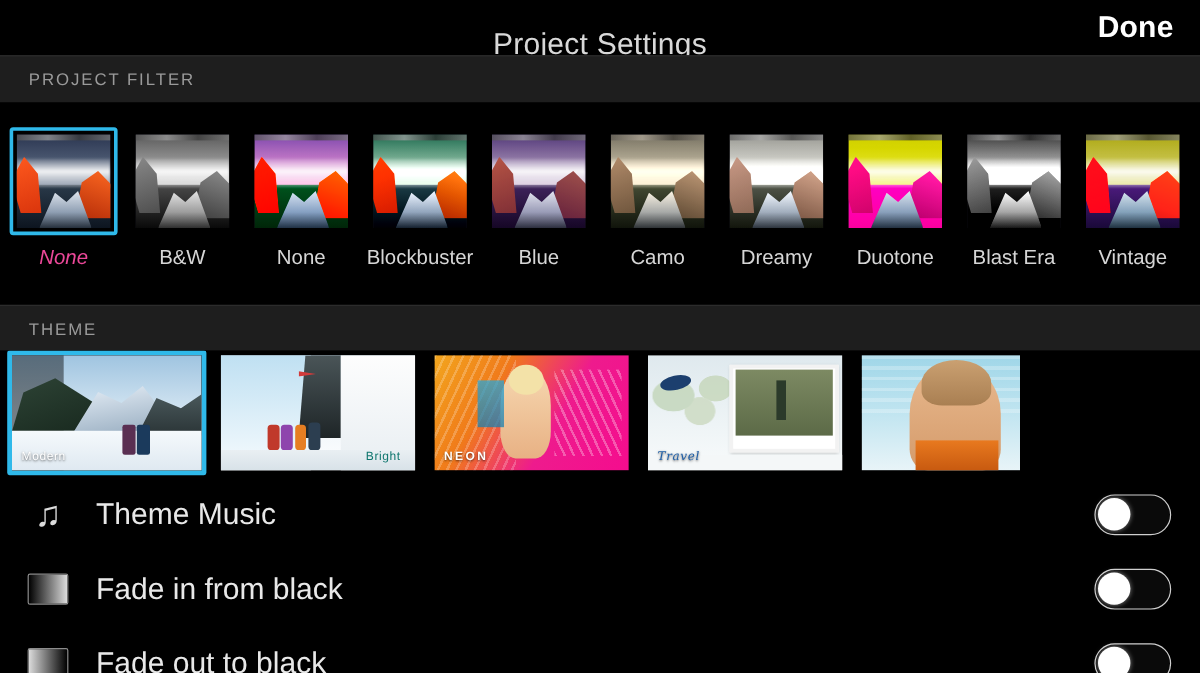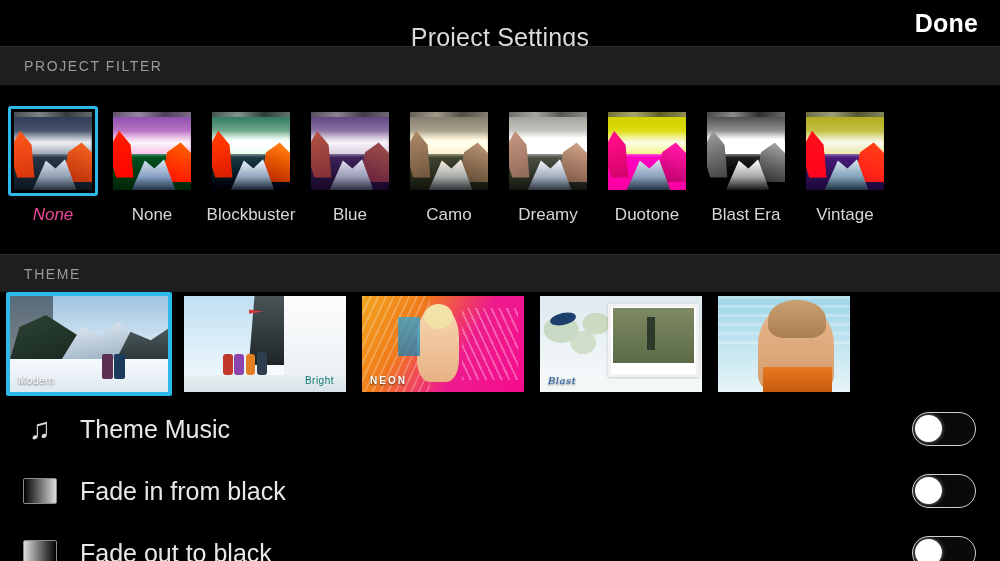--- a/index.html
+++ b/index.html
@@ -194,20 +194,36 @@
       <div class="peakR" style="background:linear-gradient(200deg,#ff6a22,#b52c08)"></div>
       <div class="valley"></div>
     </div>
           </div>
      </div>
      <div class="filter-label">None</div>
       </div>
       <div class="filter-item">
         <div class="filter-thumb-wrap">
        <div class="filter-thumb">
+            <div class="yos" style="filter:grayscale(1)">
+      <div class="sky" style="background:linear-gradient(180deg,#5a5a5a,#cfcfcf)"></div>
+      <div class="strip"></div>
+      <div class="ground" style="background:linear-gradient(180deg,#4a4a4a,#0a0a0a)"></div>
+      <div class="cloud"></div>
+      <div class="peakL" style="background:linear-gradient(160deg,#8a8a8a,#4a4a4a)"></div>
+      <div class="peakR" style="background:linear-gradient(200deg,#909090,#3d3d3d)"></div>
+      <div class="valley"></div>
+    </div>
+          </div>
+     </div>
+     <div class="filter-label">B&amp;W</div>
+      </div>
+      <div class="filter-item">
+        <div class="filter-thumb-wrap">
+       <div class="filter-thumb">
             <div class="yos" style="filter:saturate(1.7)">
       <div class="sky" style="background:linear-gradient(180deg,#6f4f8a,#f0b8d8)"></div>
       <div class="strip"></div>
       <div class="ground" style="background:linear-gradient(180deg,#0f4a2a,#02200f)"></div>
       <div class="cloud"></div>
       <div class="peakL" style="background:linear-gradient(160deg,#ff3a10,#c81a00)"></div>
       <div class="peakR" style="background:linear-gradient(200deg,#ff7a20,#b02000)"></div>
       <div class="valley"></div>
     </div>
           </div>
@@ -387,21 +403,21 @@
             <div style="position:absolute;left:2%;top:10%;width:40%;height:62%;background:
               radial-gradient(ellipse at 28% 40%, #c6d8bf 0 26%, transparent 27%),
               radial-gradient(ellipse at 62% 62%, #cfdcc6 0 22%, transparent 23%),
               radial-gradient(ellipse at 82% 30%, #c9d9c0 0 18%, transparent 19%);opacity:.9"></div>
             <div style="position:absolute;left:6%;top:18%;width:16%;height:12%;background:#1c3f6e;border-radius:50%;transform:rotate(-12deg)"></div>
             <div style="position:absolute;left:42%;top:8%;width:56%;height:76%;background:#ffffff;border:3px solid #f2f2f2;box-shadow:0 1px 3px rgba(0,0,0,.18)"></div>
             <div style="position:absolute;left:45%;top:12%;width:50%;height:58%;background:linear-gradient(180deg,#7d8a63,#5c6a47)"></div>
             <div style="position:absolute;left:66%;top:22%;width:5%;height:34%;background:#2b3a2a"></div>
             <div style="position:absolute;left:0;right:0;bottom:0;height:14%;background:#f4f7f8"></div>
           </div>
-       <div class="theme-name script">Blast</div>
+       <div class="theme-name script">Travel</div>
      </div>
       </div>
       <div class="theme-item" style="width: 140px;">
         <div class="theme-thumb">
        <div class="art" style="background:linear-gradient(180deg,#9fd6e8 0%,#bfe4f0 48%,#e8f4f8 100%)">
             <div style="position:absolute;left:0;right:0;top:0;height:52%;background:repeating-linear-gradient(180deg,rgba(255,255,255,.25) 0 3px,transparent 3px 9px)"></div>
             <div style="position:absolute;left:30%;top:8%;width:58%;height:92%;background:linear-gradient(180deg,#e8b98e,#d49a6a);border-radius:46% 46% 20% 20%"></div>
             <div style="position:absolute;left:38%;top:4%;width:44%;height:40%;background:linear-gradient(180deg,#caa071,#a97f52);border-radius:50% 50% 30% 30%"></div>
             <div style="position:absolute;left:34%;bottom:0;width:52%;height:26%;background:linear-gradient(180deg,#e8791f,#c85a10)"></div>
           </div>

